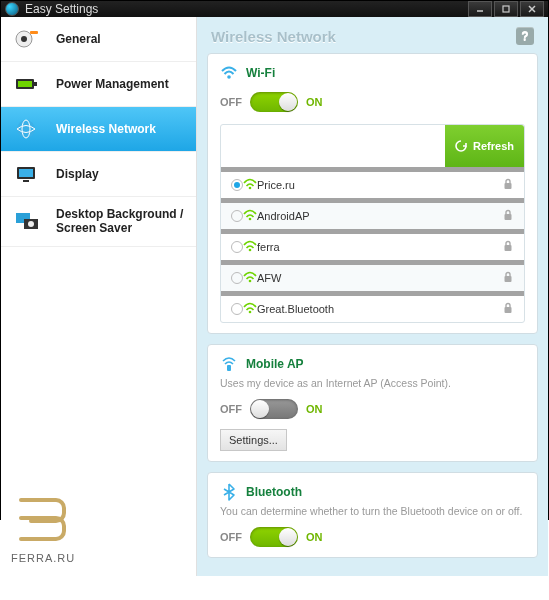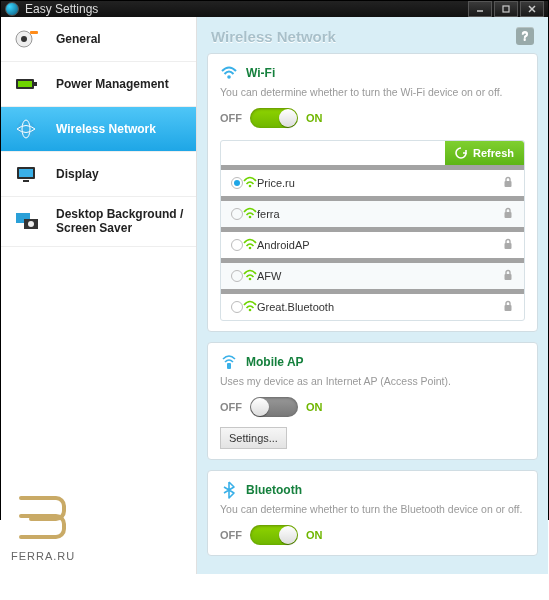--- a/index.html
+++ b/index.html
@@ -39,21 +39,21 @@
 .toggle-row .on { color:#6fb600; }
 .toggle { width:48px; height:20px; border-radius:20px; position:relative; box-shadow:inset 0 1px 3px rgba(0,0,0,.35); cursor:default;}
 .toggle.on { background:linear-gradient(#8fd400,#6fb600); }
 .toggle.off { background:linear-gradient(#999,#777); }
 .toggle .knob { position:absolute; top:1px; width:18px; height:18px; border-radius:50%; background:linear-gradient(#fff,#ddd); box-shadow:0 1px 1px rgba(0,0,0,.4);}
 .toggle.on .knob { right:1px; }
 .toggle.off .knob { left:1px; }
 
 .net-list { border:1px solid #d7e1e6; border-radius:3px; margin-top:12px; }
 .net-head { display:flex; justify-content:flex-end; }
-.refresh-btn { background:linear-gradient(#7fcf2f,#5eb516); color:#fff; font-size:11px; font-weight:bold; padding:6px 10px; display:flex; align-items:center; gap:6px; cursor:default; border-top-right-radius:3px;}
+.refresh-btn { background:linear-gradient(#7fcf2f,#5eb516); color:#fff; font-size:11px; font-weight:bold; padding:15px 10px; display:flex; align-items:center; gap:6px; cursor:default; border-top-right-radius:3px;}
 .refresh-btn svg{width:12px;height:12px;}
 .net-row { display:flex; align-items:center; padding:6px 10px; border-top:5px solid #a3a3a3; font-size:11px; color:#333; }
 .net-row:nth-child(even){ background:#f7fafb; }
 .radio { width:12px; height:12px; border-radius:50%; border:1px solid #bbb; display:inline-block; position:relative; }
 .radio.checked::after{ content:""; position:absolute; inset:2px; border-radius:50%; background:#1ea6e6; }
 .signal { width:14px; }
 .net-name { flex:1; }
 .lock { color:#aaa; }
 
 .settings-btn { display:inline-block; background:linear-gradient(#f6f6f6,#e3e3e3); border:1px solid #c7c7c7; font-size:11px; padding:4px 8px; margin-top:10px; cursor:default; color:#333;}
@@ -169,21 +169,20 @@
         <div class="card-title">
           <span class="cicon">
             <svg width="18" height="18" viewBox="0 0 18 18">
                 <path d="M2 7 Q9 0 16 7" fill="none" stroke="#3ab0e8" stroke-width="2"></path>
                 <path d="M4.5 10 Q9 5 13.5 10" fill="none" stroke="#3ab0e8" stroke-width="2"></path>
                 <circle cx="9" cy="13" r="1.8" fill="#3ab0e8"></circle>
               </svg>
           </span>
           <span>Wi-Fi</span>
         </div>
-        <div class="card-desc">You can determine whether to turn the Wi-Fi device on or off.</div>
 
         <div class="toggle-row">
           <span class="off">OFF</span>
           <span class="toggle on">
               <span class="knob"></span>
             </span>
           <span class="on">ON</span>
         </div>
 
         <div class="net-list">
@@ -210,34 +209,34 @@
                     <path d="M4 5 v-1.5 a2 2 0 0 1 4 0 V5" fill="none" stroke="#aaa" stroke-width="1.4"></path>
                   </svg></span>
               </div>
               <div class="net-row">
                 <span class="radio "></span>
                 <span class="signal"><svg width="14" height="12" viewBox="0 0 14 12">
                     <path d="M1 5 Q7 -2 13 5" fill="none" stroke="#6fd400" stroke-width="1.6"></path>
                     <path d="M3.5 8 Q7 4 10.5 8" fill="none" stroke="#6fd400" stroke-width="1.6"></path>
                     <circle cx="7" cy="10" r="1.3" fill="#6fd400"></circle>
                   </svg></span>
+                <span class="net-name">AndroidAP</span>
+                <span class="lock"><svg width="12" height="12" viewBox="0 0 12 12">
+                    <rect x="2.5" y="5" width="7" height="6" rx="1" fill="#aaa"></rect>
+                    <path d="M4 5 v-1.5 a2 2 0 0 1 4 0 V5" fill="none" stroke="#aaa" stroke-width="1.4"></path>
+                  </svg></span>
+              </div>
+              <div class="net-row">
+                <span class="radio "></span>
+                <span class="signal"><svg width="14" height="12" viewBox="0 0 14 12">
+                    <path d="M1 5 Q7 -2 13 5" fill="none" stroke="#6fd400" stroke-width="1.6"></path>
+                    <path d="M3.5 8 Q7 4 10.5 8" fill="none" stroke="#6fd400" stroke-width="1.6"></path>
+                    <circle cx="7" cy="10" r="1.3" fill="#6fd400"></circle>
+                  </svg></span>
                 <span class="net-name">ferra</span>
-                <span class="lock"><svg width="12" height="12" viewBox="0 0 12 12">
-                    <rect x="2.5" y="5" width="7" height="6" rx="1" fill="#aaa"></rect>
-                    <path d="M4 5 v-1.5 a2 2 0 0 1 4 0 V5" fill="none" stroke="#aaa" stroke-width="1.4"></path>
-                  </svg></span>
-              </div>
-              <div class="net-row">
-                <span class="radio "></span>
-                <span class="signal"><svg width="14" height="12" viewBox="0 0 14 12">
-                    <path d="M1 5 Q7 -2 13 5" fill="none" stroke="#6fd400" stroke-width="1.6"></path>
-                    <path d="M3.5 8 Q7 4 10.5 8" fill="none" stroke="#6fd400" stroke-width="1.6"></path>
-                    <circle cx="7" cy="10" r="1.3" fill="#6fd400"></circle>
-                  </svg></span>
-                <span class="net-name">AndroidAP</span>
                 <span class="lock"><svg width="12" height="12" viewBox="0 0 12 12">
                     <rect x="2.5" y="5" width="7" height="6" rx="1" fill="#aaa"></rect>
                     <path d="M4 5 v-1.5 a2 2 0 0 1 4 0 V5" fill="none" stroke="#aaa" stroke-width="1.4"></path>
                   </svg></span>
               </div>
               <div class="net-row">
                 <span class="radio "></span>
                 <span class="signal"><svg width="14" height="12" viewBox="0 0 14 12">
                     <path d="M1 5 Q7 -2 13 5" fill="none" stroke="#6fd400" stroke-width="1.6"></path>
                     <path d="M3.5 8 Q7 4 10.5 8" fill="none" stroke="#6fd400" stroke-width="1.6"></path>

